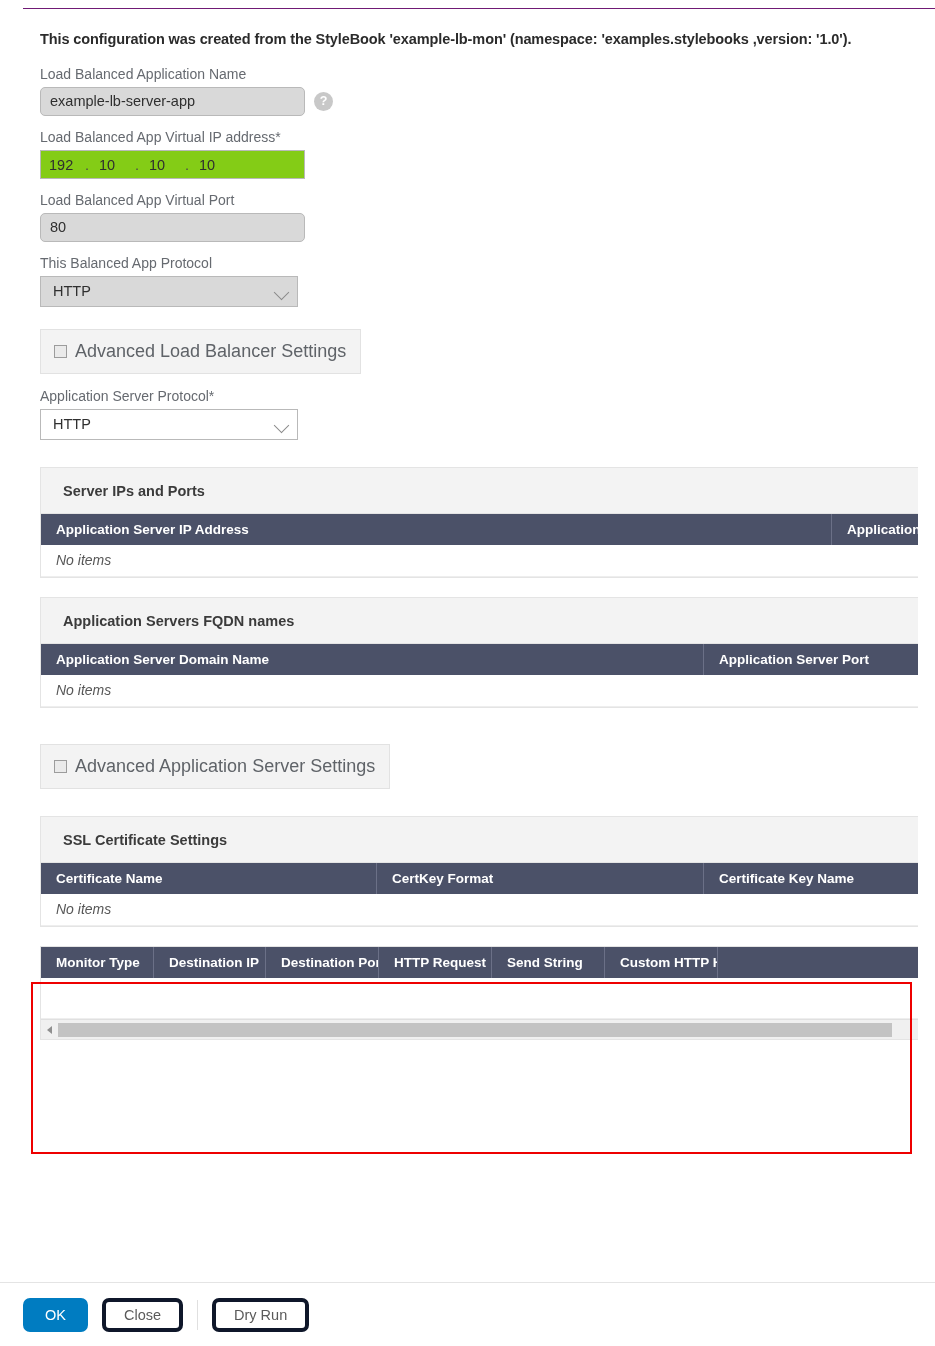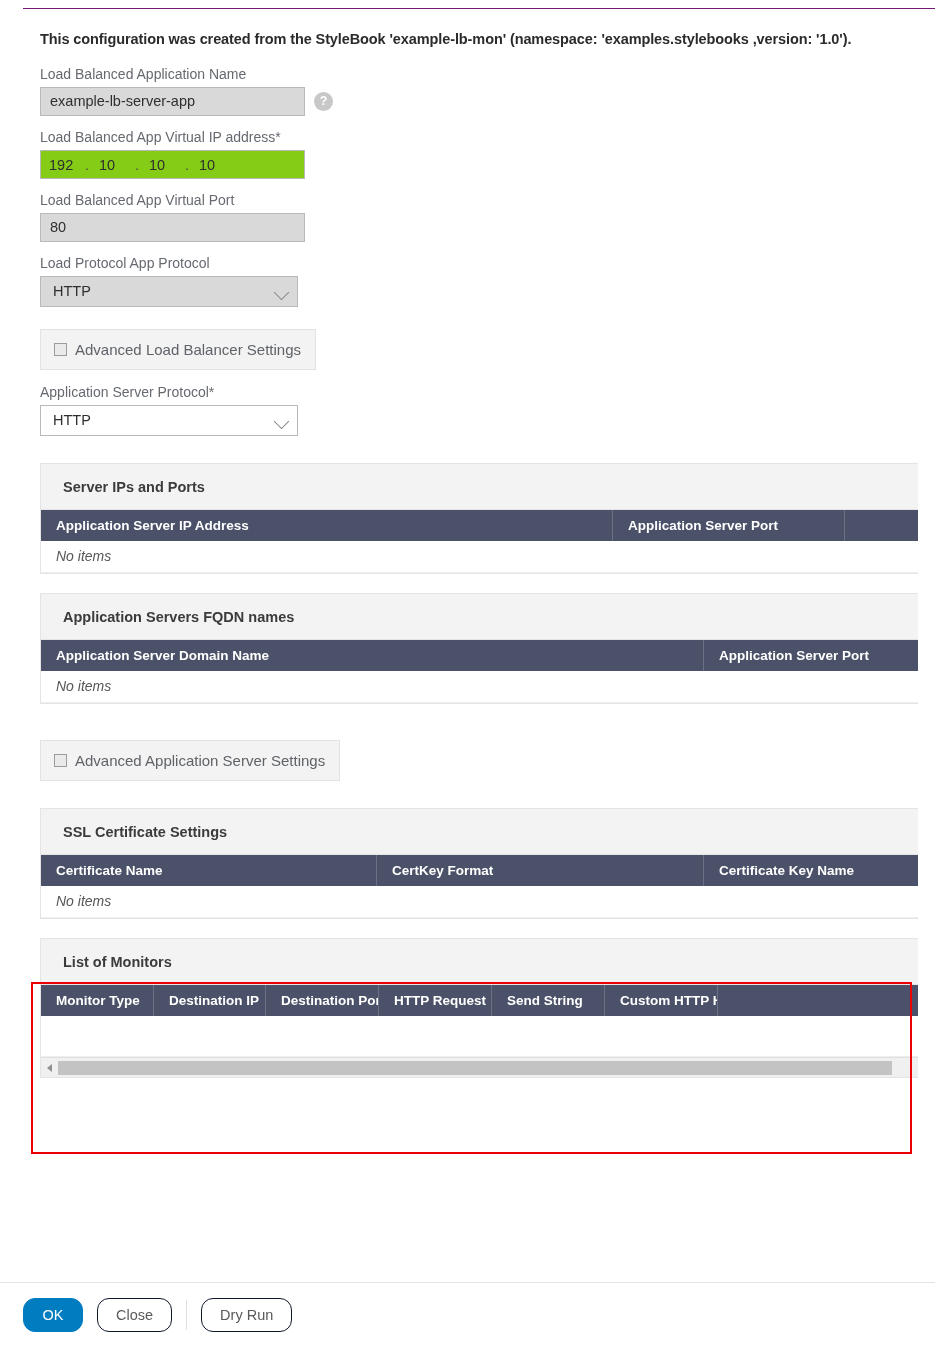--- a/index.html
+++ b/index.html
@@ -51,21 +51,21 @@
   .txtbox {
     display: block;
     width: 265px; height: 29px;
     border: 1px solid #b9b9b9;
     background: #d9d9d9;
     color: #2f2f2f;
     font-size: 14.5px;
     font-family: "Liberation Sans", sans-serif;
     padding: 0 9px;
     line-height: 27px;
-    border-radius: 0;
+    border-radius: 5px;
   }
   .field-row { display: flex; align-items: center; gap: 9px; }
 
   .help-icon {
     width: 19px; height: 19px;
     border-radius: 50%;
     background: #c8c8c8;
     color: #ffffff;
     font-size: 12.5px;
     font-weight: bold;
@@ -123,21 +123,21 @@
     cursor: pointer;
   }
   .chkbox {
     width: 13px; height: 13px;
     border: 1px solid #9c9c9c;
     background: #eaeaea;
     display: inline-block;
     margin-right: 8px;
     flex: none;
   }
-  .chklabel { font-size: 15px; color: #5f6368; }
+  .chklabel { font-size: 18px; color: #5f6368; }
 
   
   .grid {
     margin: 0 0 19px 0;
     border: 1px solid #e4e4e4;
     border-right: 0;
     background: #fff;
     position: relative;
     overflow: hidden;
   }
@@ -282,28 +282,28 @@
     position: absolute;
     left: 0; top: 1282px;
     width: 935px;
     border-top: 1px solid #e4e4e4;
     padding: 15px 0 0 23px;
     display: flex; align-items: center; gap: 14px;
   }
   .btn {
     height: 34px;
     min-width: 60px;
-    border: 1px solid #0f172a;
+    border: 4px solid #0f172a;
     background: #ffffff;
     color: #5a5a5a;
     font-size: 14.5px;
     font-family: "Liberation Sans", sans-serif;
     padding: 0 18px;
     cursor: pointer;
-    border-radius: 12px;
+    border-radius: 7px;
   }
   .btn.primary {
     background: #007cc1;
     border-color: #007cc1;
     color: #ffffff;
   }
   .btn-sep { width: 1px; height: 30px; background: #e0e0e0; }
 </style>
 </head>
 <body>
@@ -339,21 +339,21 @@
       </div>
 
       
       <div class="field">
         <span class="field-label">Load Balanced App Virtual Port</span>
         <div class="txtbox">80</div>
       </div>
 
       
       <div class="field">
-        <span class="field-label">Load Protocol App Protocol</span>
+        <span class="field-label">This Balanced App Protocol</span>
         <div class="selbox">
           <span>HTTP</span>
           <span class="chev"></span>
         </div>
       </div>
 
       
       <div class="chkpanel">
         <span class="chkbox"></span>
         <span class="chklabel">Advanced Load Balancer Settings</span>
@@ -365,21 +365,21 @@
         <div class="selbox white">
           <span>HTTP</span>
           <span class="chev"></span>
         </div>
       </div>
 
       
       <div class="grid">
         <div class="grid-title">Server IPs and Ports</div>
         <div class="grid-head">
-          <div class="hc" style="width:572px">Application Server IP Address</div>
+          <div class="hc" style="width:791px">Application Server IP Address</div>
           <div class="hc" style="width:232px">Application Server Port</div>
         </div>
         <div class="grid-body">
           <div class="grid-empty">No items</div>
         </div>
       </div>
 
       
       <div class="grid">
         <div class="grid-title">Application Servers FQDN names</div>
@@ -406,21 +406,20 @@
           <div class="hc" style="width:327px">CertKey Format</div>
           <div class="hc" style="width:232px">Certificate Key Name</div>
         </div>
         <div class="grid-body">
           <div class="grid-empty">No items</div>
         </div>
       </div>
 
       
       <div class="grid" style="margin-bottom:4px;">
-        <div class="grid-title">List of Monitors</div>
         <div class="grid-head">
           <div class="hc" style="width:113px">Monitor Type</div>
           <div class="hc" style="width:112px">Destination IP</div>
           <div class="hc" style="width:113px">Destination Port</div>
           <div class="hc" style="width:113px">HTTP Request</div>
           <div class="hc" style="width:113px">Send String</div>
           <div class="hc" style="width:113px">Custom HTTP Headers</div>
         </div>
         <div class="grid-body grid-blank"></div>
         <div class="hscroll">

